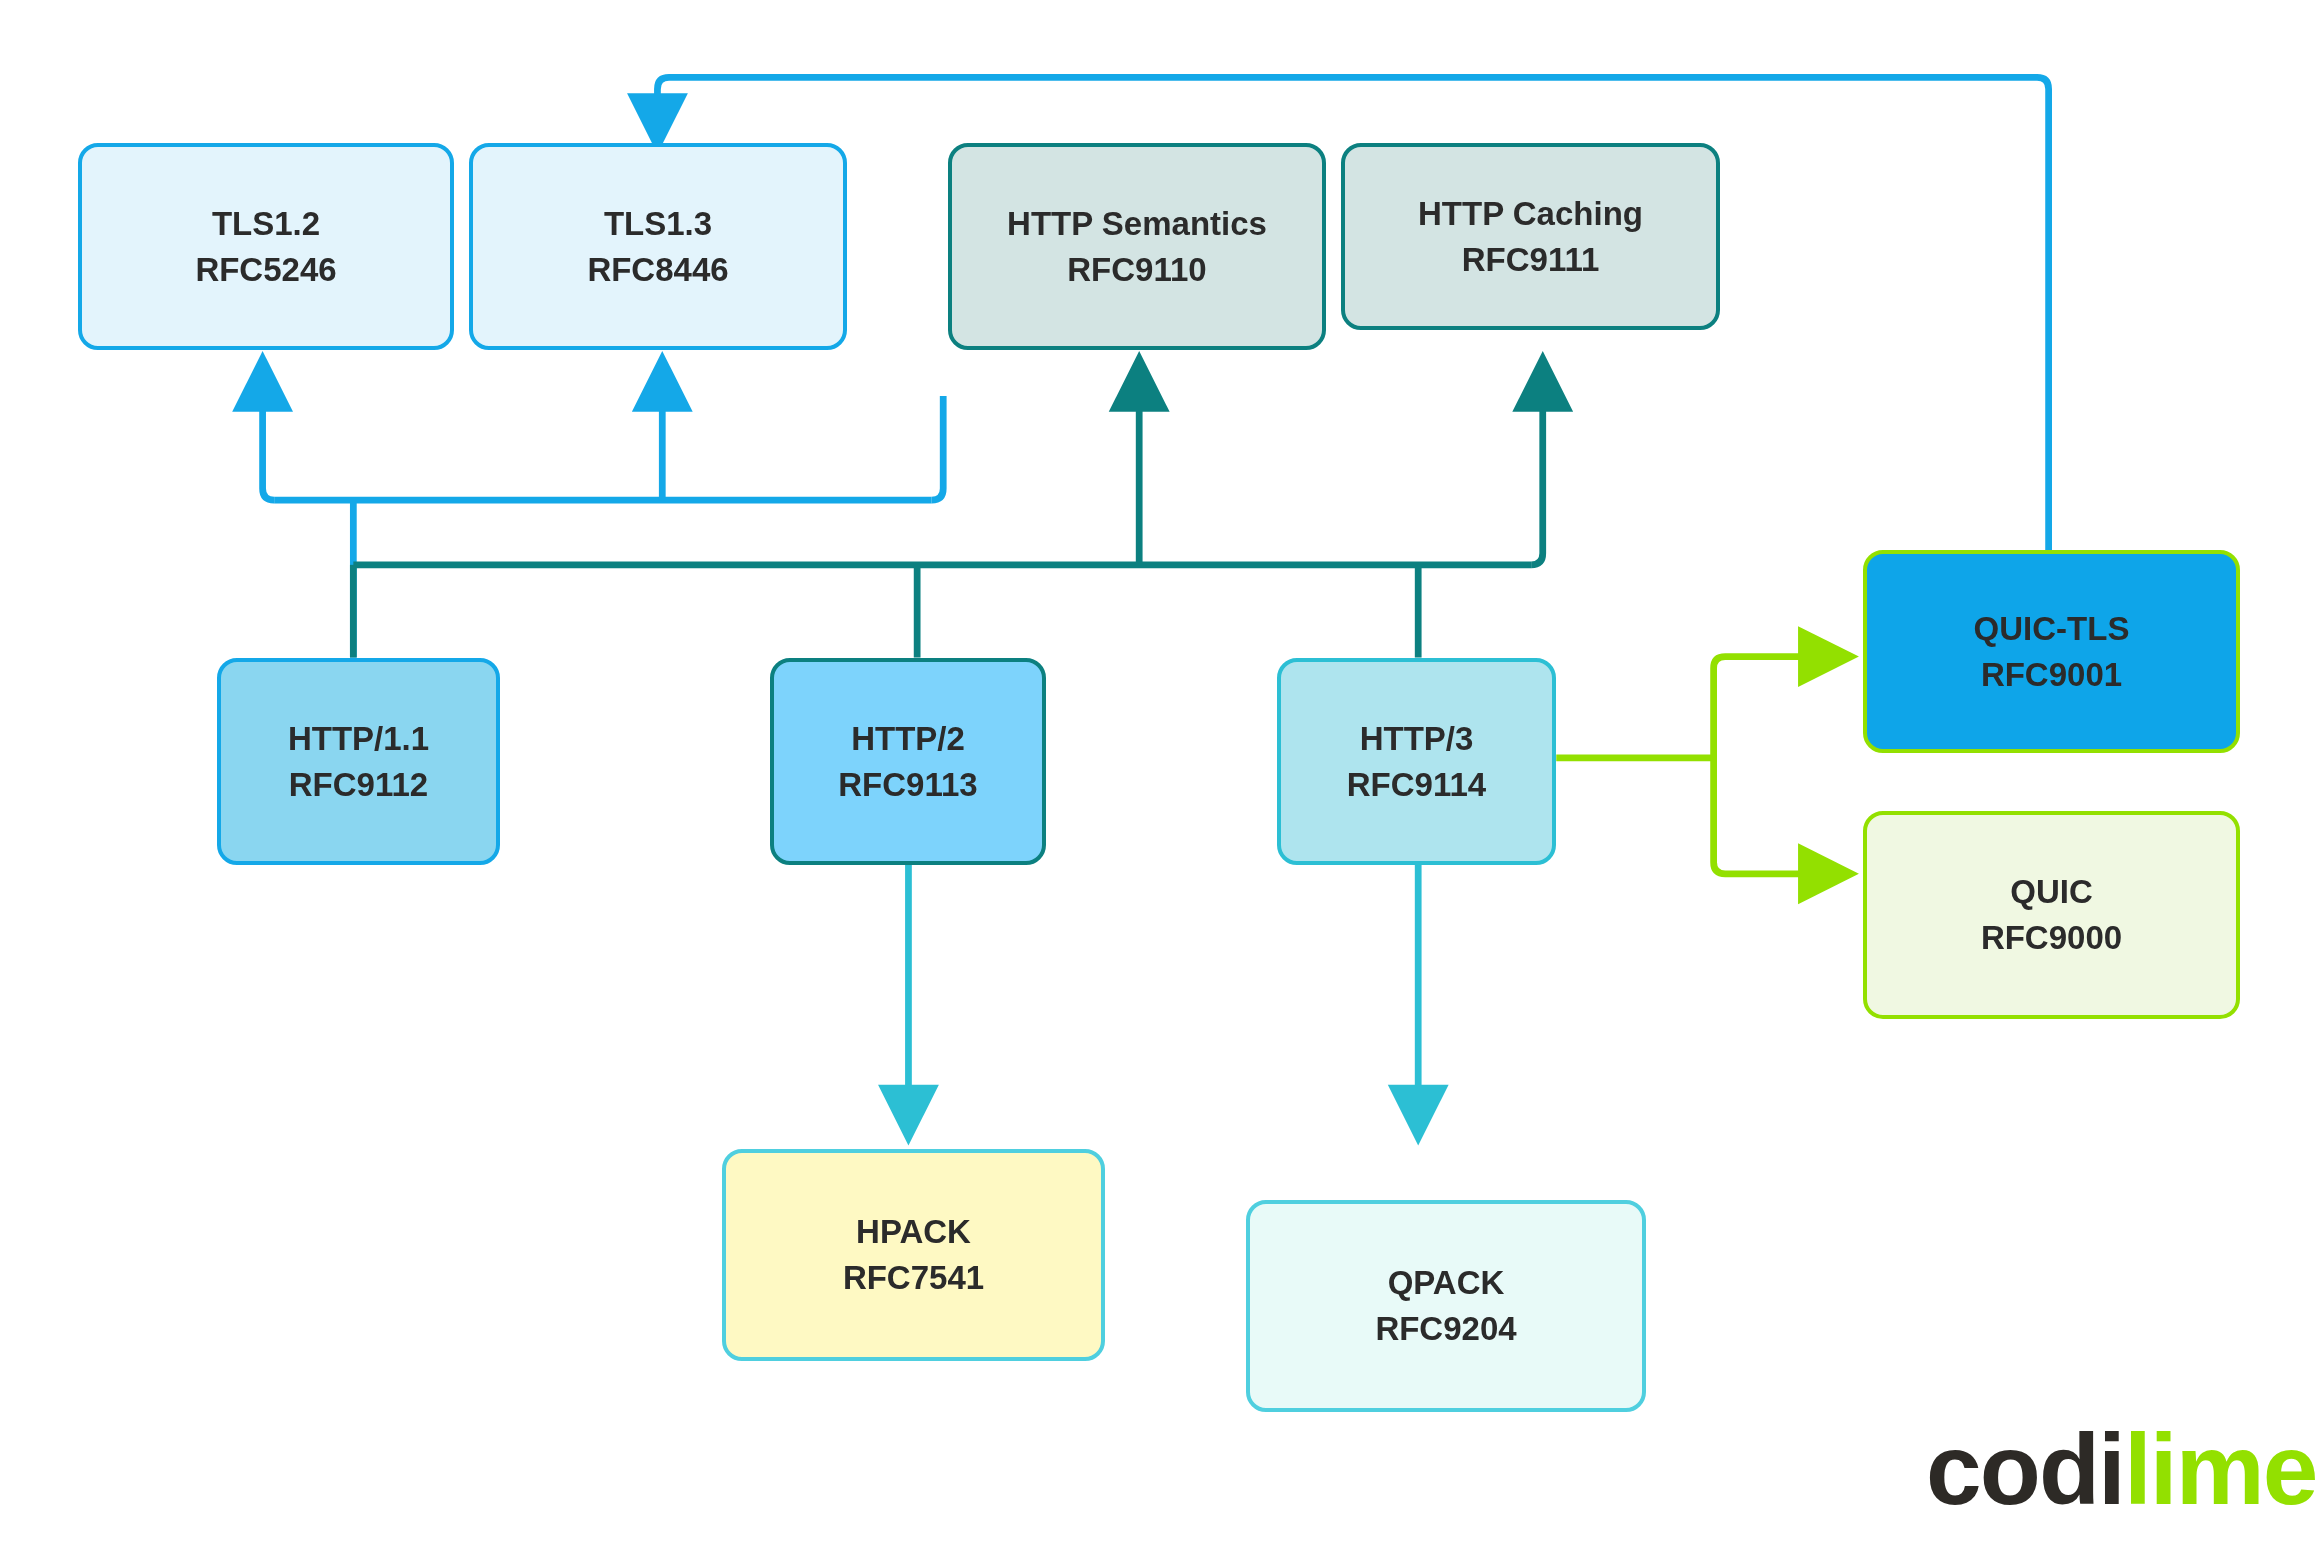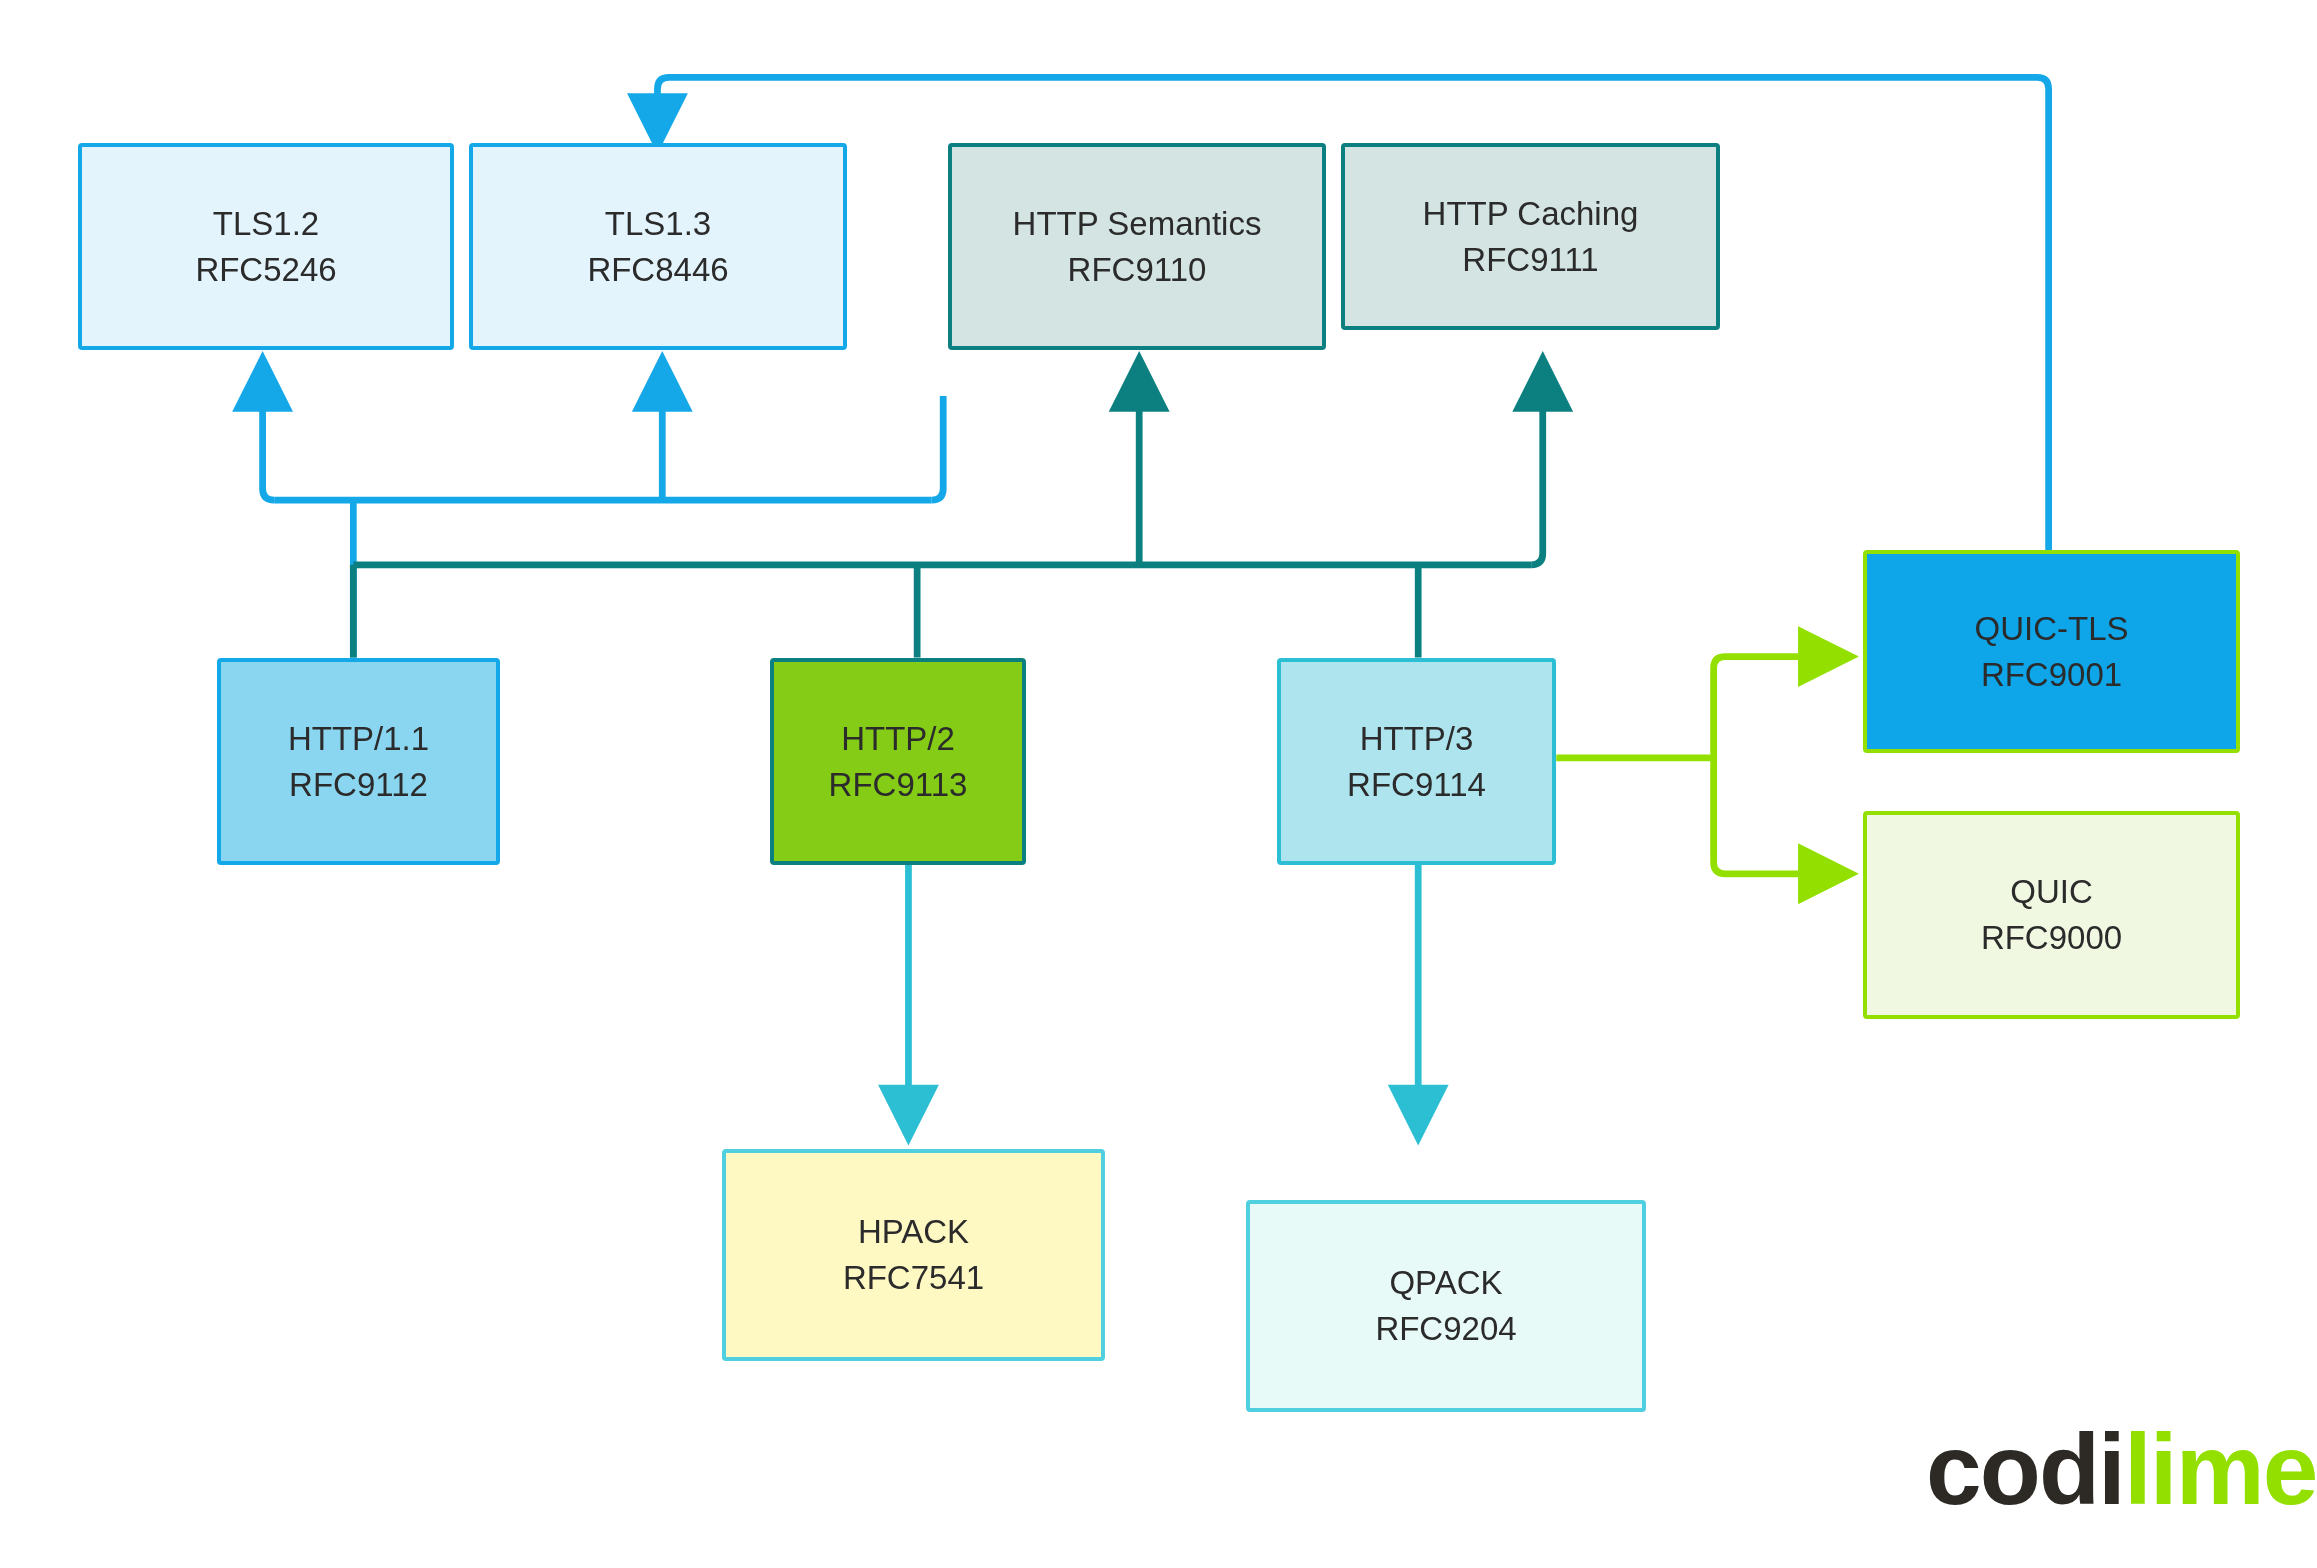--- a/index.html
+++ b/index.html
@@ -19,30 +19,31 @@
   }
   .edges {
     position: absolute;
     left: 0; top: 0;
     width: 2317px;
     height: 1568px;
   }
   .node {
     position: absolute;
     box-sizing: border-box;
-    border-radius: 4px;
+    border-radius: 20px;
     display: flex;
     flex-direction: column;
     align-items: center;
     justify-content: center;
     text-align: right;
     color: #2b2b2b;
     font-size: 33px;
     line-height: 1.38;
     z-index: 3;
+    font-weight: bold;
   }
   .node .line1, .node .line2 {
     display: block;
     white-space: nowrap;
   }
   .logo {
     position: absolute;
     font-size: 100px;
     font-weight: bold;
     letter-spacing: -1.9px;
@@ -116,21 +117,21 @@
   <div class="node" style="left:1341px;top:143px;width:379px;height:187px;background:#d3e4e3;border:4.8px solid #0c8080;">
     <span class="line1">HTTP Caching</span>
     <span class="line2">RFC9111</span>
   </div>
 
   <div class="node" style="left:217px;top:658px;width:283px;height:207px;background:#8ad6f0;border:4.8px solid #14a8e8;">
     <span class="line1">HTTP/1.1</span>
     <span class="line2">RFC9112</span>
   </div>
 
-  <div class="node" style="left:770px;top:658px;width:256px;height:207px;background:#84cc16;border:4.8px solid #0c8080;">
+  <div class="node" style="left:770px;top:658px;width:276px;height:207px;background:#7dd3fc;border:4.8px solid #0c8080;">
     <span class="line1">HTTP/2</span>
     <span class="line2">RFC9113</span>
   </div>
 
   <div class="node" style="left:1277px;top:658px;width:279px;height:207px;background:#aee4ee;border:4.8px solid #2cbfd4;">
     <span class="line1">HTTP/3</span>
     <span class="line2">RFC9114</span>
   </div>
 
   <div class="node" style="left:1863px;top:550px;width:377px;height:203px;background:#0ea5e9;border:4.8px solid #93e000;">

